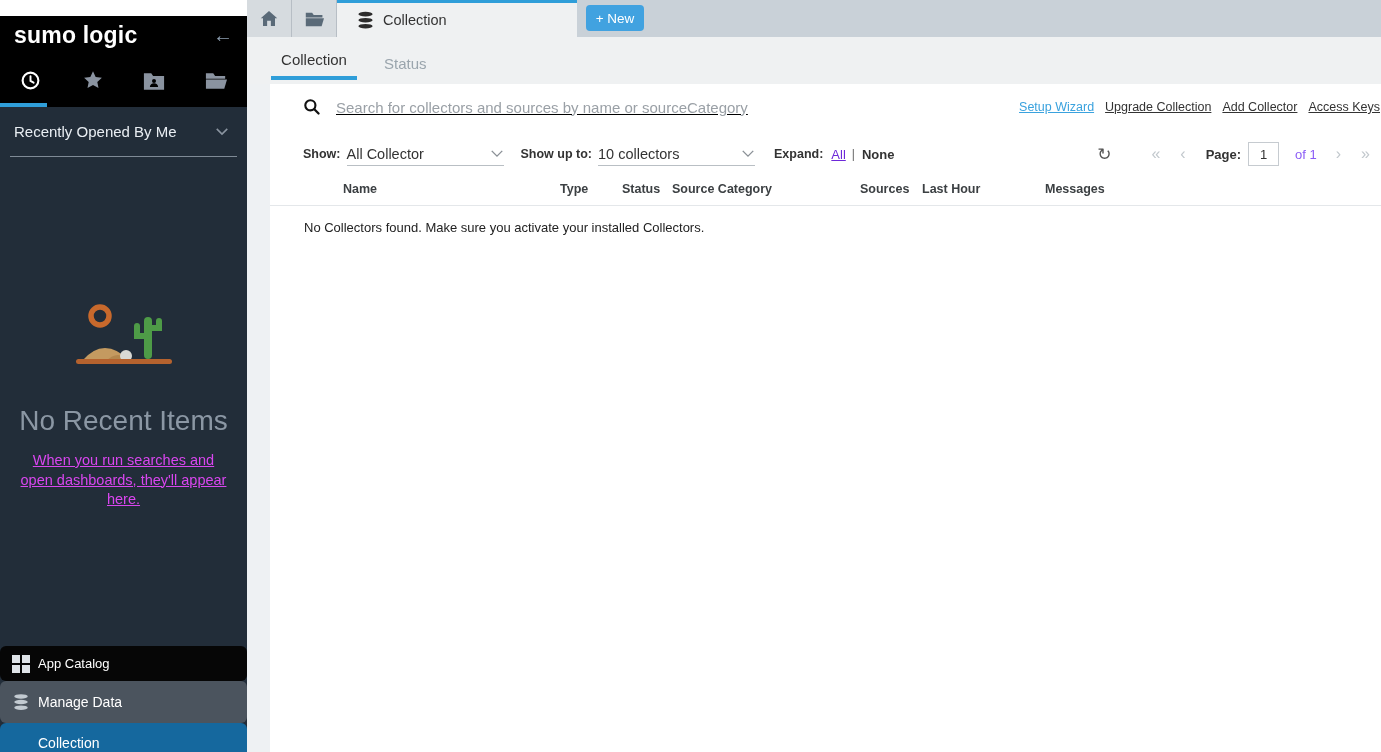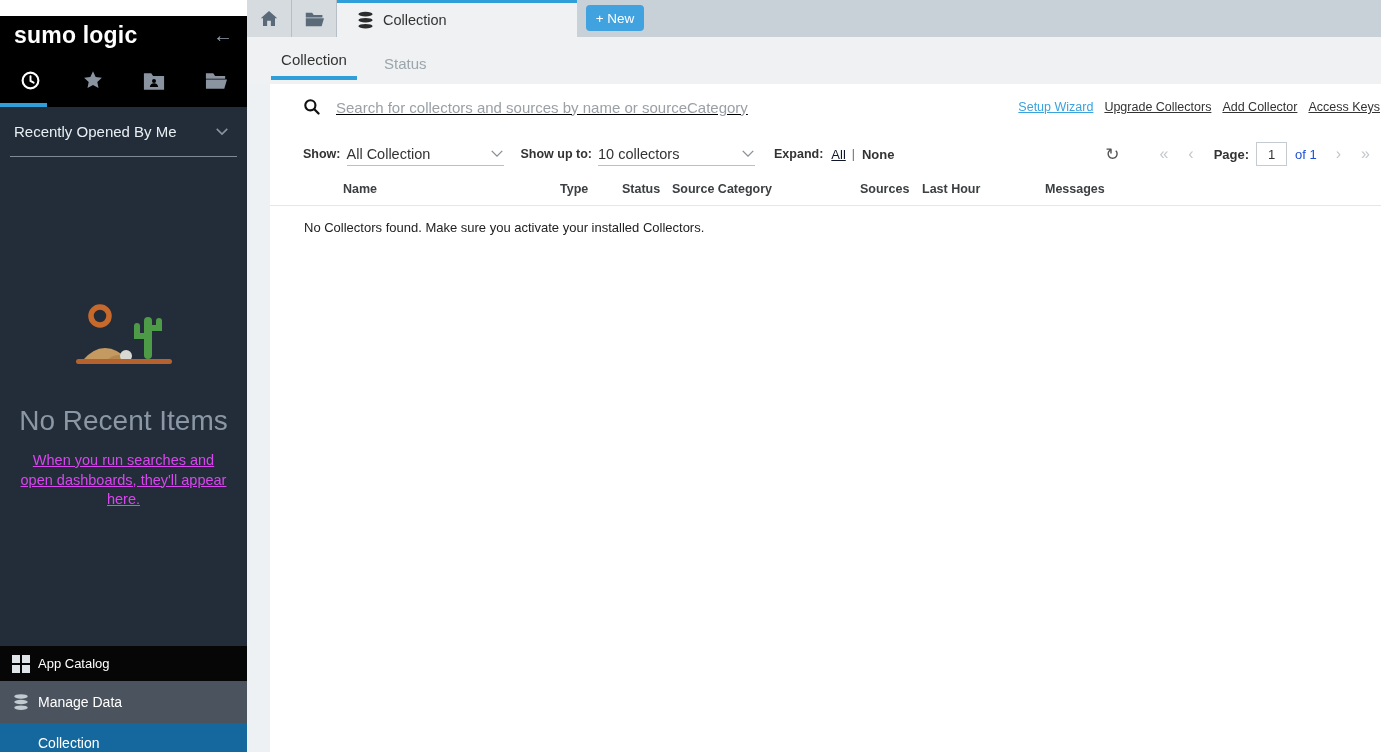--- a/index.html
+++ b/index.html
@@ -24,21 +24,21 @@
                display:flex; align-items:center; justify-content:space-between; cursor:pointer; }
   .sb-recent span.lbl { color:#e9eef3; font-size:15px; padding-left:4px; }
   .sb-recent .chev { margin-right:8px; }
 
   .sb-empty { position:absolute; left:0; top:285px; width:247px; text-align:center; }
   .sb-empty .illus { display:inline-block; }
   .sb-empty .title { margin-top:28px; color:#8b97a4; font-size:28px; font-weight:300; }
   .sb-empty .sub { margin:14px 18px 0; color:#d946ef; font-size:14.5px; line-height:1.35;text-decoration:underline; }
 
   .sb-bottom { position:absolute; left:0; bottom:0; width:247px; }
-  .sb-item { display:flex; align-items:center; color:#fff; font-size:13px; cursor:pointer; }
+  .sb-item { display:flex; align-items:center; color:#fff; font-size:13px; cursor:pointer;border-radius:6px; }
   .sb-item .ic { width:26px; margin-left:12px; display:flex; align-items:center; }
   .sb-item .tx { margin-left:0; }
   .sb-item.appcat { height:35px; background:#060606; }
   .sb-item.managedata { height:42px; background:#4b545e; font-size:14px; }
   .sb-item.collection { height:39px; background:#15689e; font-size:14px; }
   .sb-item.collection .tx { margin-left:38px; }
   .sb-stub { height:6px; background:#1c2630; }
 
   .gridicon { display:grid; grid-template-columns:8px 8px; grid-template-rows:8px 8px; gap:2px; }
   .gridicon i { background:#dfe4e8; display:block; }
@@ -75,31 +75,31 @@
   .toplinks a.blue { color:#3aa2de; }
 
   .filterrow { display:flex; align-items:center; height:30px; margin-top:9px; padding-left:33px; }
   .flabel { font-size:12.5px; color:#333; font-weight:bold; }
   .dropdown { display:flex; align-items:center; justify-content:space-between;
               border-bottom:1px solid #b9bfc4; height:24px; cursor:pointer; }
   .dropdown .dval { font-size:14.5px; color:#333; }
   .dd-show { width:157px; margin-left:6px; }
   .dd-limit { width:157px; margin-left:6px; }
   .gap1 { width:17px; } .gap2 { width:19px; }
-  .expand-all { font-size:13px; color:#0f172a; text-decoration:underline; margin:0 6px 0 8px; cursor:pointer; }
+  .expand-all { font-size:13px; color:#6d28d9; text-decoration:underline; margin:0 6px 0 8px; cursor:pointer; }
   .expand-sep { font-size:12px; color:#666; }
   .expand-none { font-size:13px; color:#333; font-weight:bold; margin-left:7px; cursor:pointer; }
   .refresh { margin-left:auto; color:#555; font-size:17px; cursor:pointer; }
   .pager { display:flex; align-items:center; padding-right:11px; }
   .pg-first { margin-left:40px; } .pg-prev { margin-left:20px; }
   .pg-nav { color:#c2c8cd; font-size:16px; cursor:pointer; }
   .pg-label { font-size:13px; color:#333; font-weight:bold; margin-left:20px; }
   .pg-input { width:31px; height:24px; margin-left:7px; border:1px solid #c6cbd0;
               text-align:center; font-size:13px; color:#333; font-family:inherit; }
-  .pg-total { font-size:13px; color:#1d4ed8; margin-left:8px; }
+  .pg-total { font-size:13px; color:#8b5cf6; margin-left:16px; }
   .pg-next { margin-left:19px; } .pg-last { margin-left:20px; }
 
   .thead { display:flex; align-items:center; margin-top:13px; padding:0 0 9px 34px;
            border-bottom:1px solid #e4e7ea; }
   .th { font-size:12.5px; font-weight:bold; color:#3c4043; }
   .th.c-name { width:256px;padding-left:39px; } .th.c-type { width:62px; } .th.c-status { width:50px; }
   .th.c-srccat { width:188px; } .th.c-sources { width:62px; } .th.c-lasthour { width:123px; }
   .th.c-messages { flex:1; }
 
   .emptymsg { margin:14px 0 0 34px; font-size:13px; color:#222; }
@@ -244,30 +244,30 @@
           <span>
             <svg width="18" height="18" viewBox="0 0 22 22">
               <circle cx="9" cy="9" r="6.2" fill="none" stroke="#111" stroke-width="2.6"></circle>
               <line x1="13.8" y1="13.8" x2="19" y2="19" stroke="#111" stroke-width="2.8" stroke-linecap="round"></line>
             </svg>
           </span>
           <input type="text" placeholder="Search for collectors and sources by name or sourceCategory" style="">
         </div>
         <div class="toplinks">
           <a class="blue">Setup Wizard</a>
-          <a>Upgrade Collectors</a>
+          <a>Upgrade Collection</a>
           <a>Add Collector</a>
           <a>Access Keys</a>
         </div>
       </div>
 
       <div class="filterrow">
         <span class="flabel">Show:</span>
         <div class="dropdown dd-show">
-          <span class="dval">All Collection</span>
+          <span class="dval">All Collector</span>
           <span>
             <svg width="14" height="9" viewBox="0 0 16 10">
                 <polyline points="2,2 8,8 14,2" fill="none" stroke="#8a9096" stroke-width="1.6"></polyline>
               </svg>
           </span>
         </div>
         <span class="gap1"></span>
         <span class="flabel">Show up to:</span>
         <div class="dropdown dd-limit">
           <span class="dval">10 collectors</span>

